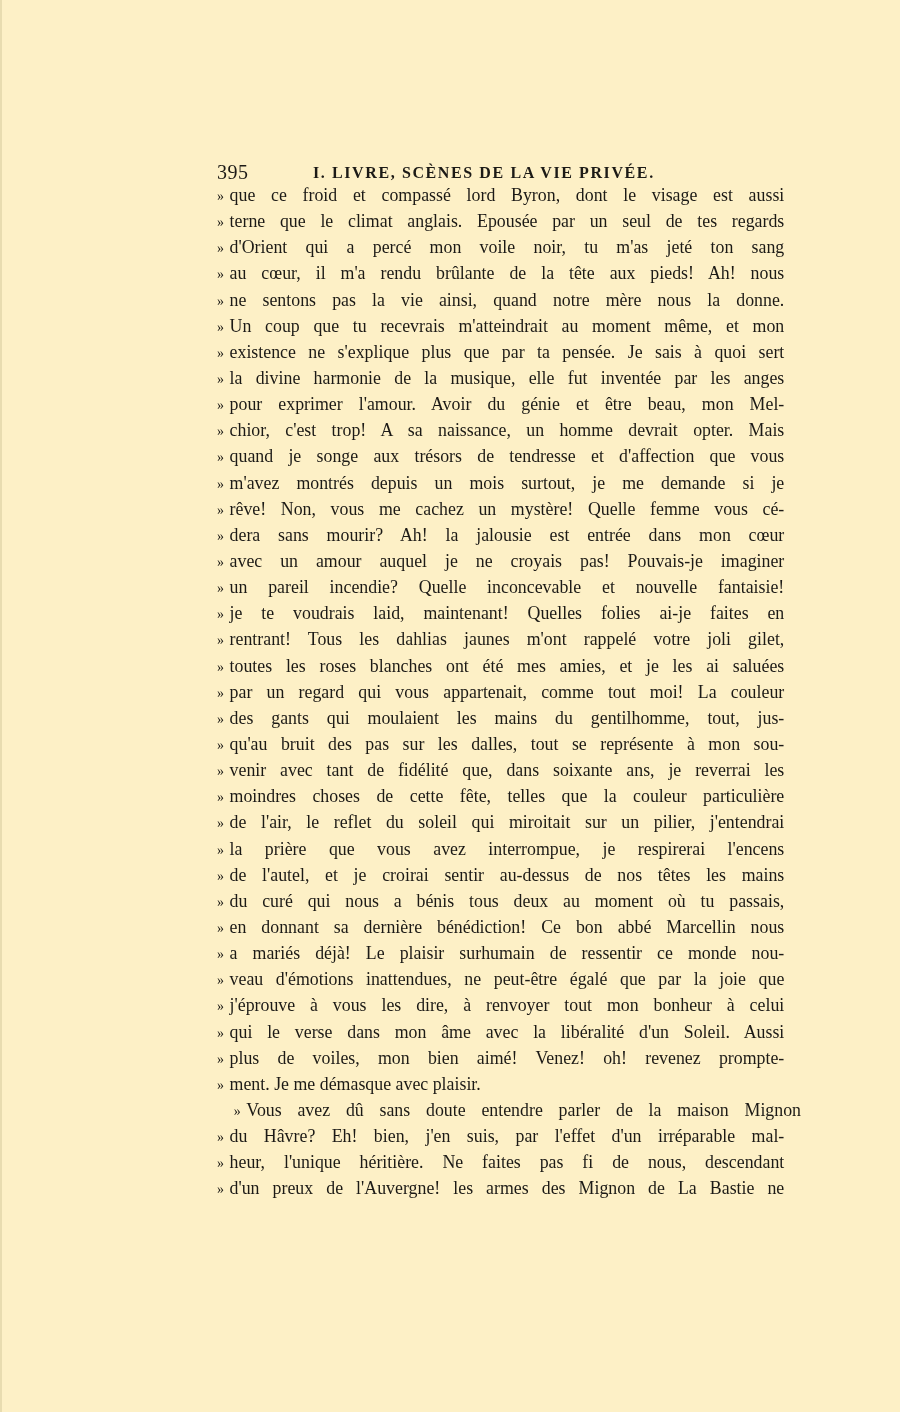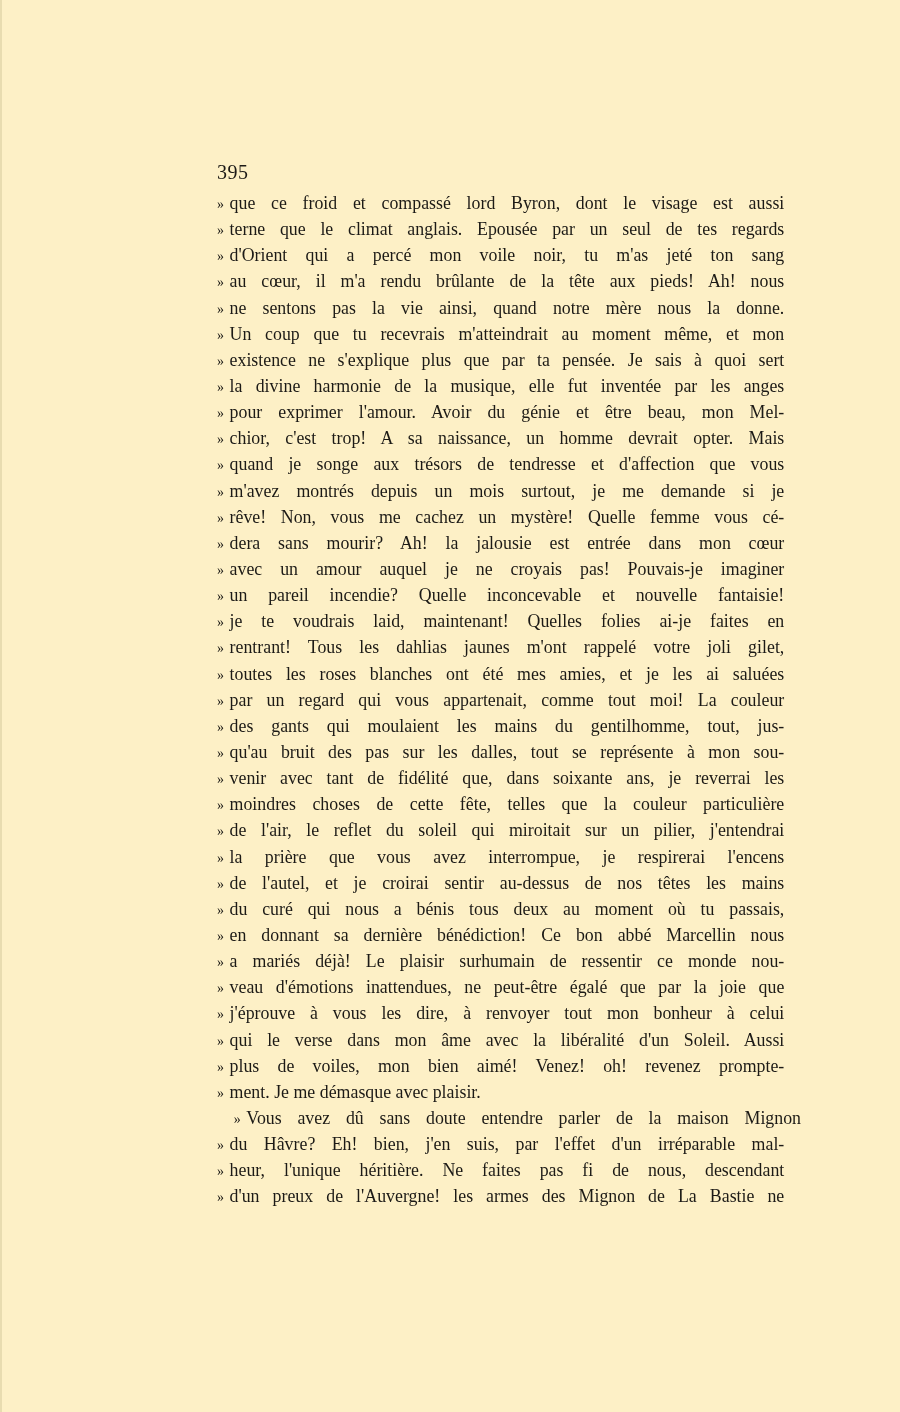--- a/index.html
+++ b/index.html
@@ -43,21 +43,21 @@
       left: 96px;
       top: 1px;
       font-size: 16px;
       font-weight: bold;
       letter-spacing: 1.6px;
       font-variant: small-caps;
     }
     .body-text {
       position: absolute;
       left: 215px;
-      top: 190px;
+      top: 182px;
       width: 567px;
     }
     .line {
       height: 26.15px;
       line-height: 26px;
       font-size: 19.2px;
       white-space: nowrap;
       text-align: justify;
       text-align-last: justify;
       transform: scaleX(0.93);
@@ -71,20 +71,21 @@
       font-size: 15px;
       margin-right: 6px;
     }
   </style>
 </head>
 <body>
 
 <div class="page">
   <div class="header">
     <span class="page-number">395</span>
+    <span class="running-head">I. LIVRE, SCÈNES DE LA VIE PRIVÉE.</span>
   </div>
 
   <div class="body-text" id="body-text">
       <div class="line"><span class="guillemet">»</span><span>que ce froid et compassé lord Byron, dont le visage est aussi</span></div>
       <div class="line"><span class="guillemet">»</span><span>terne que le climat anglais. Epousée par un seul de tes regards</span></div>
       <div class="line"><span class="guillemet">»</span><span>d'Orient qui a percé mon voile noir, tu m'as jeté ton sang</span></div>
       <div class="line"><span class="guillemet">»</span><span>au cœur, il m'a rendu brûlante de la tête aux pieds! Ah! nous</span></div>
       <div class="line"><span class="guillemet">»</span><span>ne sentons pas la vie ainsi, quand notre mère nous la donne.</span></div>
       <div class="line"><span class="guillemet">»</span><span>Un coup que tu recevrais m'atteindrait au moment même, et mon</span></div>
       <div class="line"><span class="guillemet">»</span><span>existence ne s'explique plus que par ta pensée. Je sais à quoi sert</span></div>

